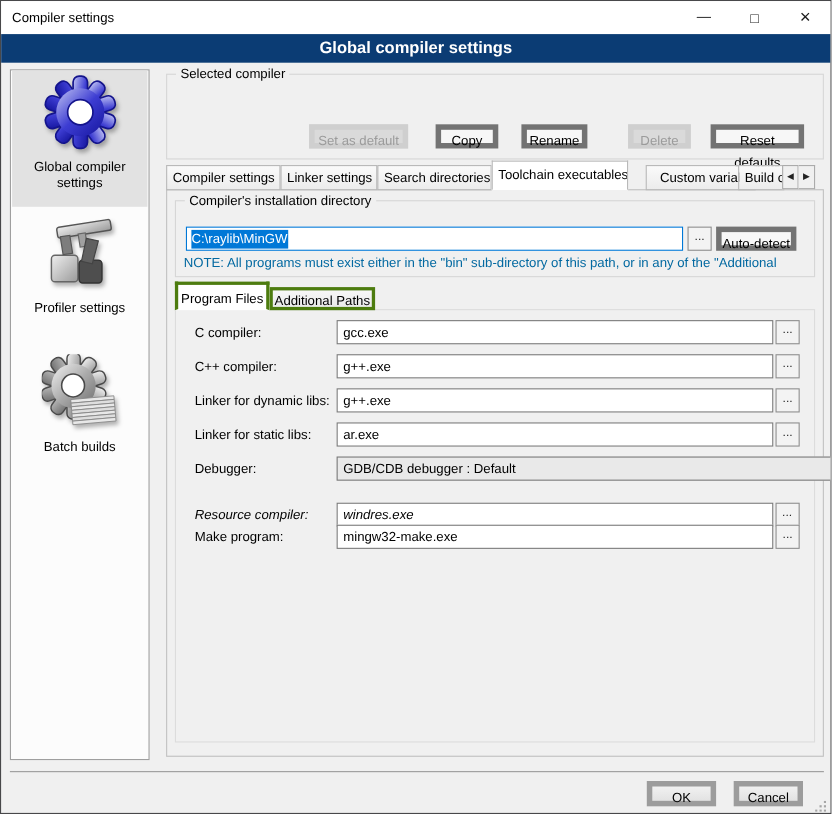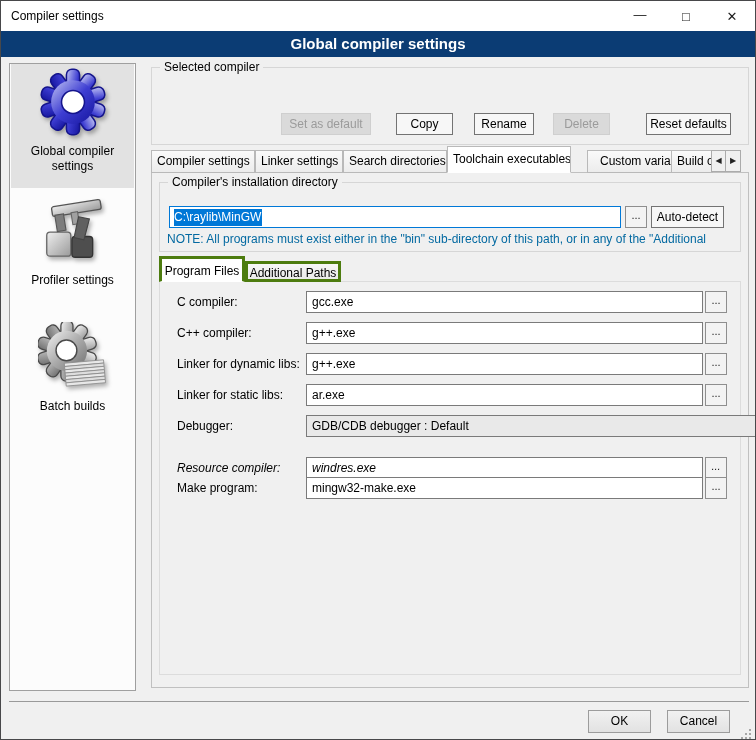--- a/index.html
+++ b/index.html
@@ -52,30 +52,30 @@
     border-right:1.6px solid #444; border-bottom:1.6px solid #444; transform:rotate(45deg); }
   .combo-main { left:160px; top:86px; width:578px; }
 
   .textinput { position:absolute; height:22px; background:#fff; border:1px solid #7a7a7a;
     font-size:12px; line-height:20px; padding-left:4px; overflow:hidden; white-space:nowrap; }
   .textinput.focused { border-color:#0078d7; }
   .sel-text { background:#0078d7; color:#ffffff; padding:1px 1px 2px 0; }
 
   
   .btn { position:absolute; height:22px; font-size:12px; color:#000; text-align:center;
-    line-height:20px; background:#f7f7f7; border:1px solid #737373; cursor:default; }
+    line-height:20px; background:#f7f7f7; border:5px solid #737373; cursor:default; }
   .btn.disabled { background:#dadada; border-color:#cfcfcf; color:#9b9b9b; }
   .btn.footer { height:23px; background:linear-gradient(#f1f1f1,#e2e2e2); border-color:#9c9c9c; }
   .dotsbtn { position:absolute; width:22px; height:22px; background:#f3f3f3; border:1px solid #8e8e8e;
     font-size:11px; line-height:16px; text-align:center; color:#222; cursor:default; }
 
   .btn-setdefault { left:280px; top:112px; width:90px; }
   .btn-copy       { left:395px; top:112px; width:57px; }
   .btn-rename     { left:473px; top:112px; width:60px; }
-  .btn-delete     { left:552px; top:112px; width:57px; }
+  .btn-delete     { left:570px; top:112px; width:57px; }
   .btn-reset      { left:645px; top:112px; width:85px; }
 
   
   .tabstrip { position:absolute; left:150px; top:146px; width:598px; height:26px; }
   .tab { position:absolute; bottom:0; height:23px; border:1px solid #b9b9b9;
     background:linear-gradient(#fafafa,#ececec); font-size:12px; line-height:21px;
     text-align:center; overflow:hidden; white-space:nowrap; padding:0 5px; cursor:default; }
   .tab.active { height:27px; background:#fff; border-bottom:1px solid #fff; z-index:3; line-height:25px; }
   .tabscroll { position:absolute; right:8px; bottom:1px; display:flex; z-index:3; }
   .tsbtn { width:15px; height:22px; border:1px solid #ababab; background:#f0f0f0;

